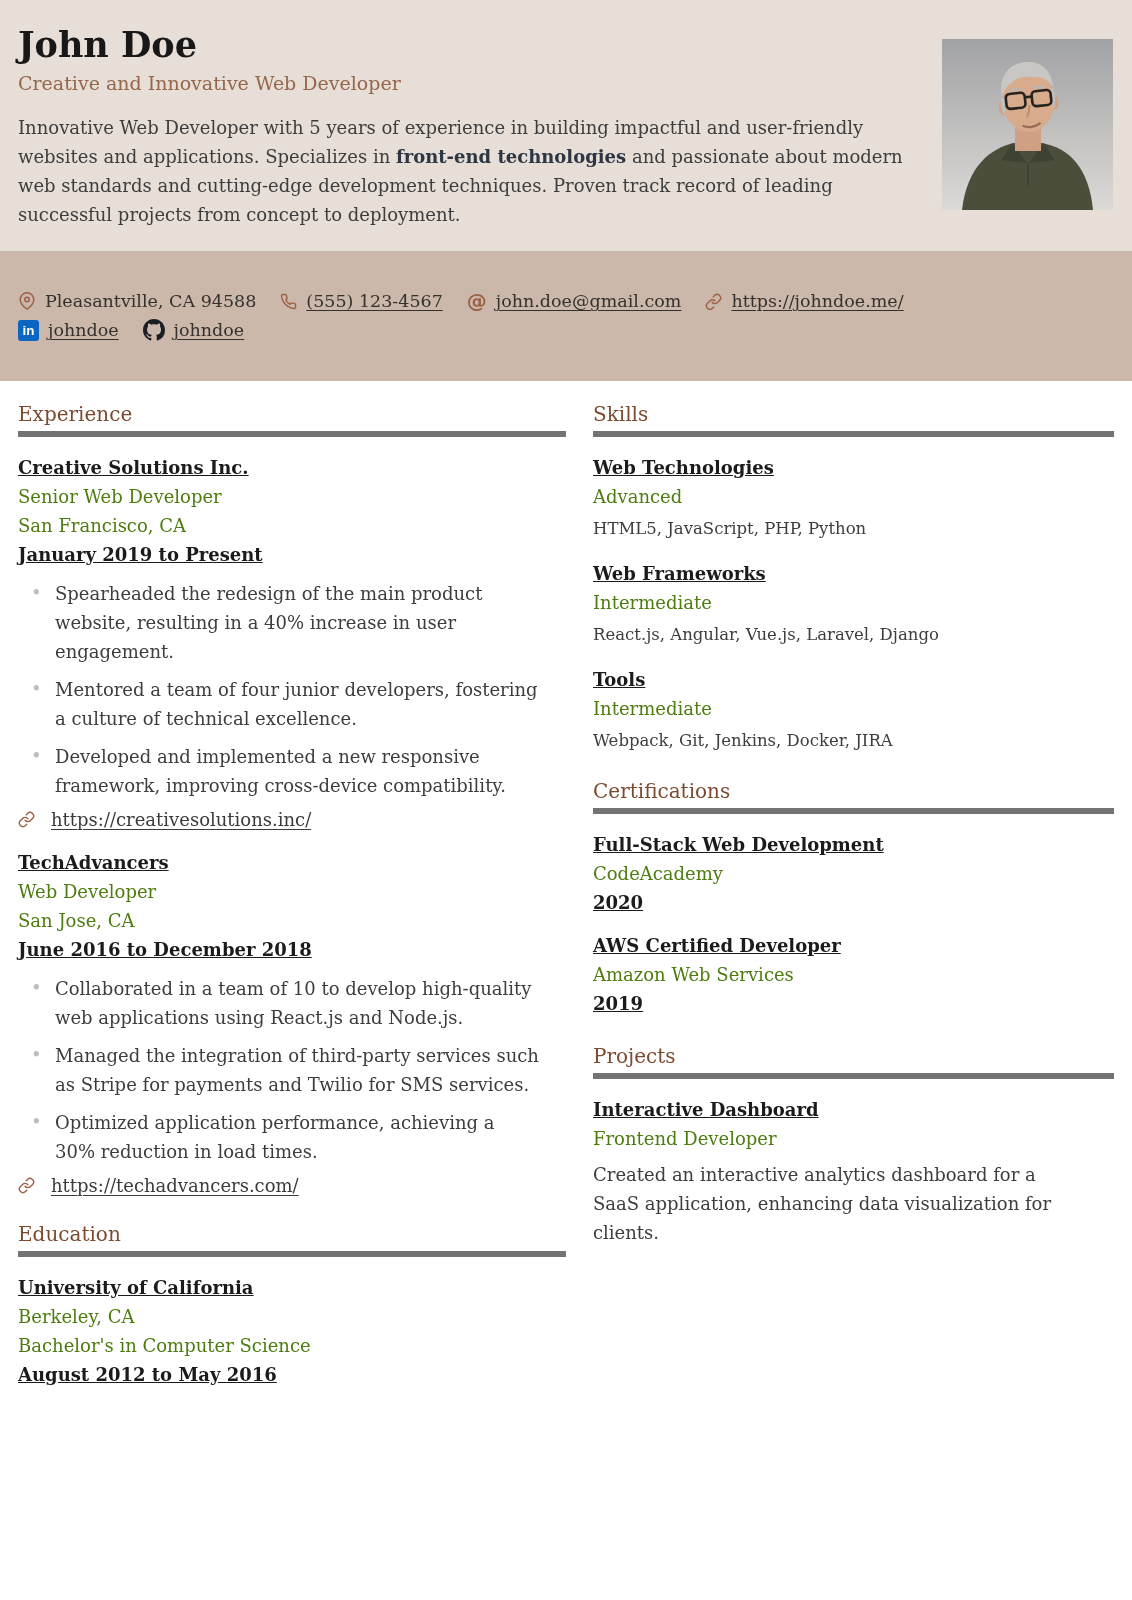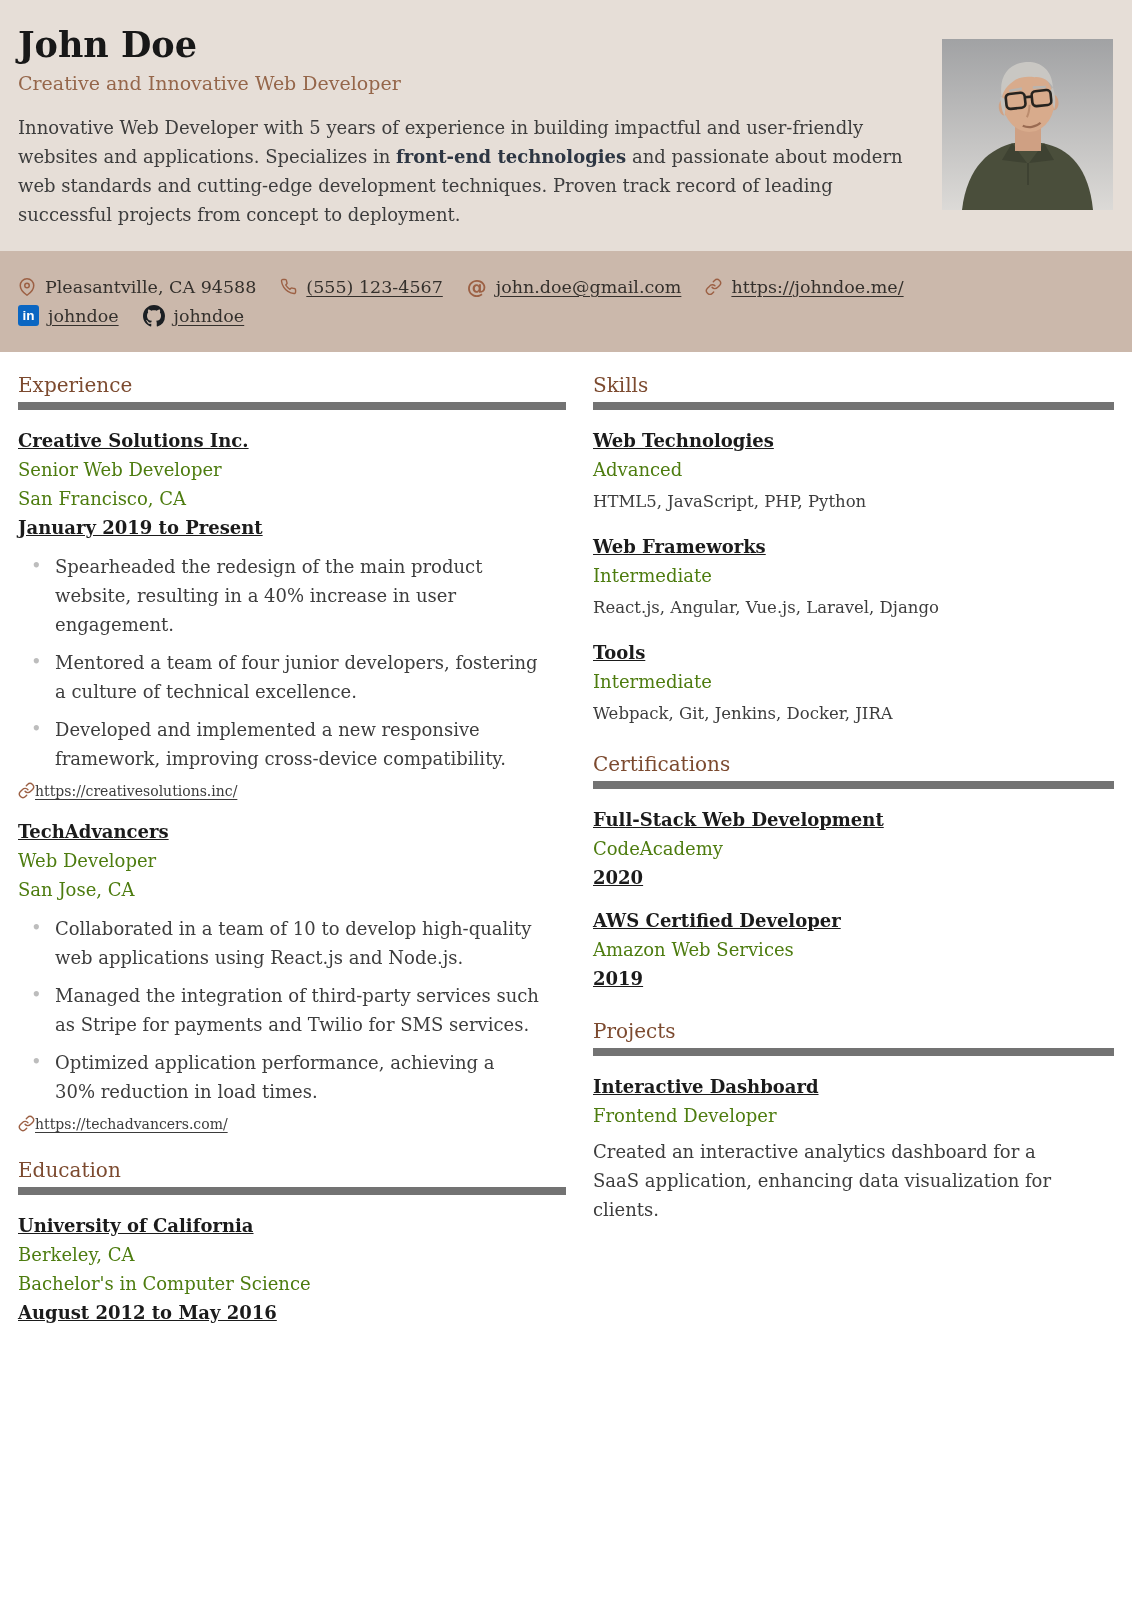--- a/index.html
+++ b/index.html
@@ -39,21 +39,21 @@
   }
   .summary b { color:#2D3643; }
   .photo {
     position:absolute;
     top:39px; right:19px;
     width:171px; height:171px;
     overflow:hidden;
   }
   
   .contact-bar {
-    height:101px;
+    height:130px;
     background:#CBB8AB;
     padding:0 18px;
     display:flex; flex-direction:column;
     justify-content:center;
     gap:8px;
   }
   .contact-row { display:flex; align-items:center; gap:24px; }
   .c-item {
     display:inline-flex; align-items:center; gap:9px;
     font-size:17.5px; color:#34302c;
@@ -80,40 +80,40 @@
   
   .columns { display:flex; gap:27px; padding:21px 18px 0 18px; }
   .col-left  { width:548px; flex:none; }
   .col-right { width:521px; flex:none; }
   .section { margin-bottom:26px; }
   .section-title {
     margin:0 0 16px 0;
     font-size:20px; font-weight:normal;
     color:#7C4A2F;
     padding-bottom:5px;
-    border-bottom:8px solid #737373;
+    border-bottom:6px solid #737373;
   }
   .line { font-size:18px; line-height:29px; color:#4d7c0f; }
   .line.bold { font-weight:700; color:#1b1b1b;text-decoration:underline; }
   ul.bullets { margin:10px 0 4px 0; padding:0; list-style:none; }
   ul.bullets li {
     position:relative;
     padding-left:37px; padding-right:26px;
     margin-bottom:9px;
     font-size:18px; line-height:29px;
   }
   ul.bullets li::before {
     content:"•";
     position:absolute; left:13px; top:-1px;
     color:#bdbdbd; font-size:18px;
   }
   .link-row {
-    display:flex; align-items:center; gap:0;
+    display:flex; align-items:center; gap:16px;
     margin:3px 0 18px 0;
-    font-size:14px;
+    font-size:18px;
     text-align:right;
   }
   .link-row .txt {
     text-decoration:underline;
     text-underline-offset:3px;
     text-decoration-thickness:1.2px;
     color:#3b3b3b; cursor:pointer;
   }
   .entry { margin-bottom:4px; }
   .skill-group { margin-bottom:18px; }
@@ -240,20 +240,21 @@
               </svg>
           </span>
           <span class="txt">https://creativesolutions.inc/</span>
         </div>
       </div>
 
       <div class="entry">
         <div class="line bold">TechAdvancers</div>
         <div class="line">Web Developer</div>
         <div class="line">San Jose, CA</div>
+        <div class="line bold">June 2016 to December 2018</div>
         <ul class="bullets">
           <li>Collaborated in a team of 10 to develop high-quality web applications using React.js and Node.js.</li>
           <li>Managed the integration of third-party services such as Stripe for payments and Twilio for SMS services.</li>
           <li>Optimized application performance, achieving a 30% reduction in load times.</li>
         </ul>
         <div class="link-row">
           <span class="i-brown">
             <svg width="17" height="17" viewBox="0 0 24 24" fill="none" stroke="currentColor" stroke-width="2" stroke-linecap="round" stroke-linejoin="round">
                 <path d="M10 13a5 5 0 0 0 7.54.54l3-3a5 5 0 0 0-7.07-7.07l-1.72 1.71"></path>
                 <path d="M14 11a5 5 0 0 0-7.54-.54l-3 3a5 5 0 0 0 7.07 7.07l1.71-1.71"></path>

